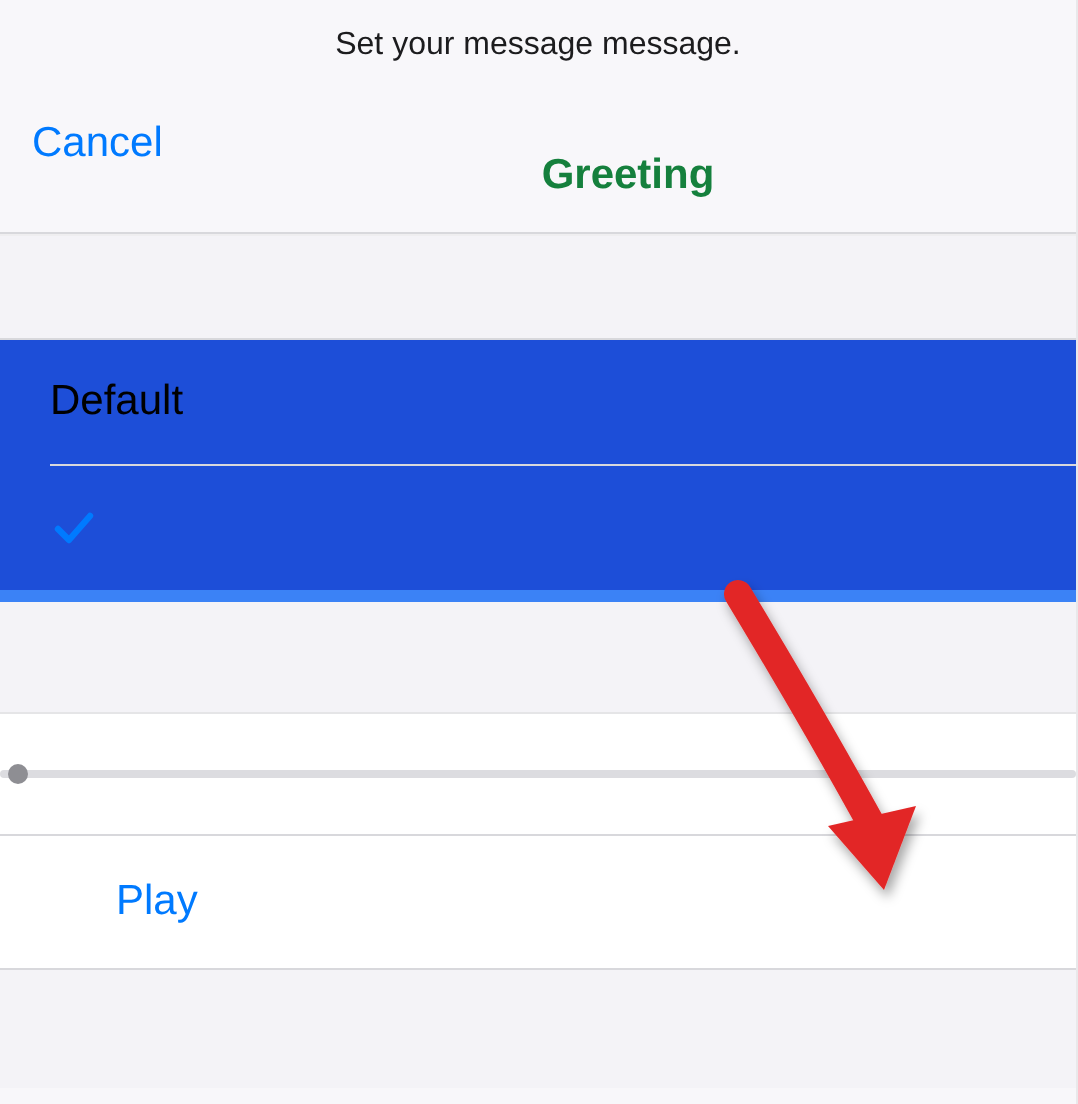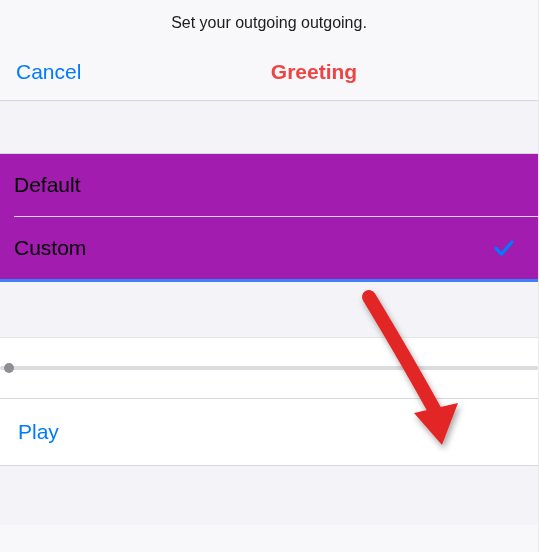--- a/index.html
+++ b/index.html
@@ -41,36 +41,38 @@
     .nav-cancel {
       color: #007aff;
       font-size: 21px;
       font-weight: 400;
     }
     .nav-title {
       flex: 1;
       text-align: center;
       font-size: 21px;
       font-weight: 600;
-      color: #ef4444;
+      color: #15803d;
+      margin-top: 16px;
     }
     .nav-save {
       color: #c7c7cc;
       font-size: 21px;
       font-weight: 400;
     }
     .spacer1 {
       height: 52px;
       background: #f4f3f7;
       border-top: 1px solid #efeef0;
     }
     .list {
-      background: #a21caf;
+      background: #1d4ed8;
       border-top: 1px solid #d8d8dc;
-      border-bottom: 3px solid #3b82f6;
+      border-bottom: 6px solid #3b82f6;
+      padding-left: 11px;
     }
     .list-row {
       display: flex;
       align-items: center;
       justify-content: space-between;
       padding: 0 22px 0 14px;
       height: 62px;
       font-size: 21px;
       color: #000;
       position: relative;
@@ -124,20 +126,21 @@
       height: 1px;
       background: #d8d8dc;
     }
     .play-record-row {
       display: flex;
       align-items: center;
       justify-content: space-between;
       padding: 0 18px;
       height: 66px;
       background: #fff;
+      margin-left: 40px;
     }
     .play-btn, .record-btn {
       font-size: 21px;
       color: #007aff;
       font-weight: 400;
     }
     .bottom-spacer {
       height: 60px;
       background: #f4f3f7;
       border-top: 1px solid #d8d8dc;
@@ -148,38 +151,37 @@
       top: 285px;
       left: 340px;
       width: 170px;
       height: 175px;
       z-index: 999;
     }
   </style>
 </head>
 <body>
 
-<div class="instruction">Set your outgoing outgoing.</div>
+<div class="instruction">Set your message message.</div>
 
 <div class="nav-bar">
   <div class="nav-left">
     <span class="nav-cancel">Cancel</span>
   </div>
   <div class="nav-title">Greeting</div>
 </div>
 
 <div class="spacer1"></div>
 
 <div class="list">
   <div class="list-row">
     <span>Default</span>
   </div>
   <div class="list-sep"></div>
   <div class="list-row">
-    <span>Custom</span>
     <span class="check-icon">
       <svg viewBox="0 0 24 24" fill="none">
           <path d="M4 12.5 L9.5 18 L20 6" stroke="#007aff" stroke-width="3.2" stroke-linecap="round" stroke-linejoin="round"></path>
         </svg>
     </span>
   </div>
 </div>
 
 <div class="spacer2"></div>
 

